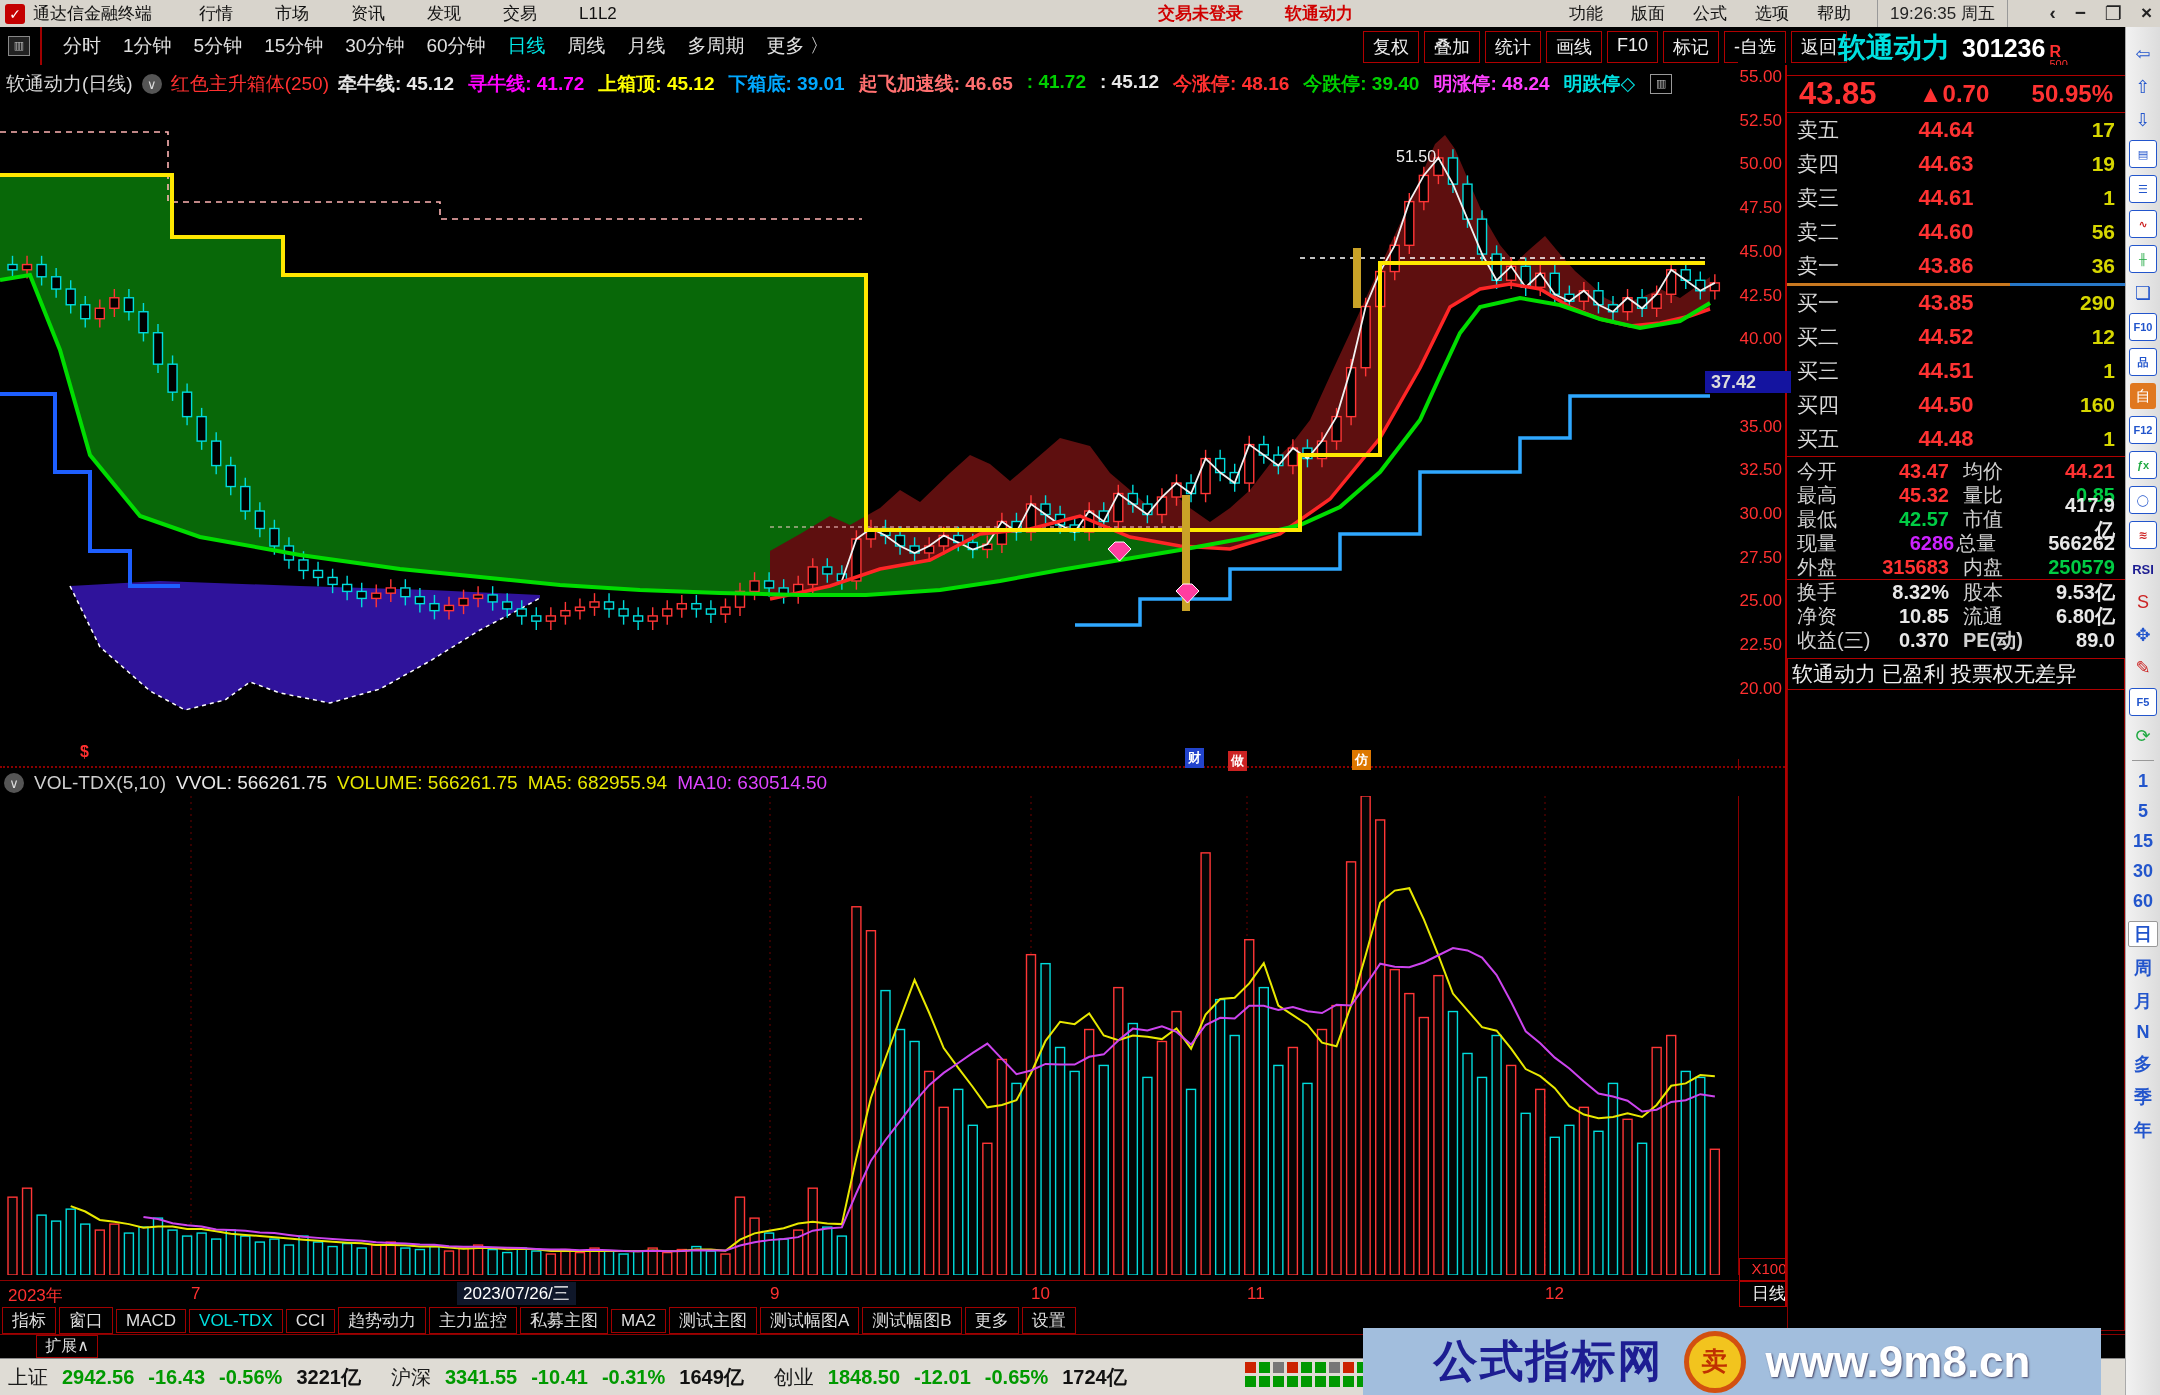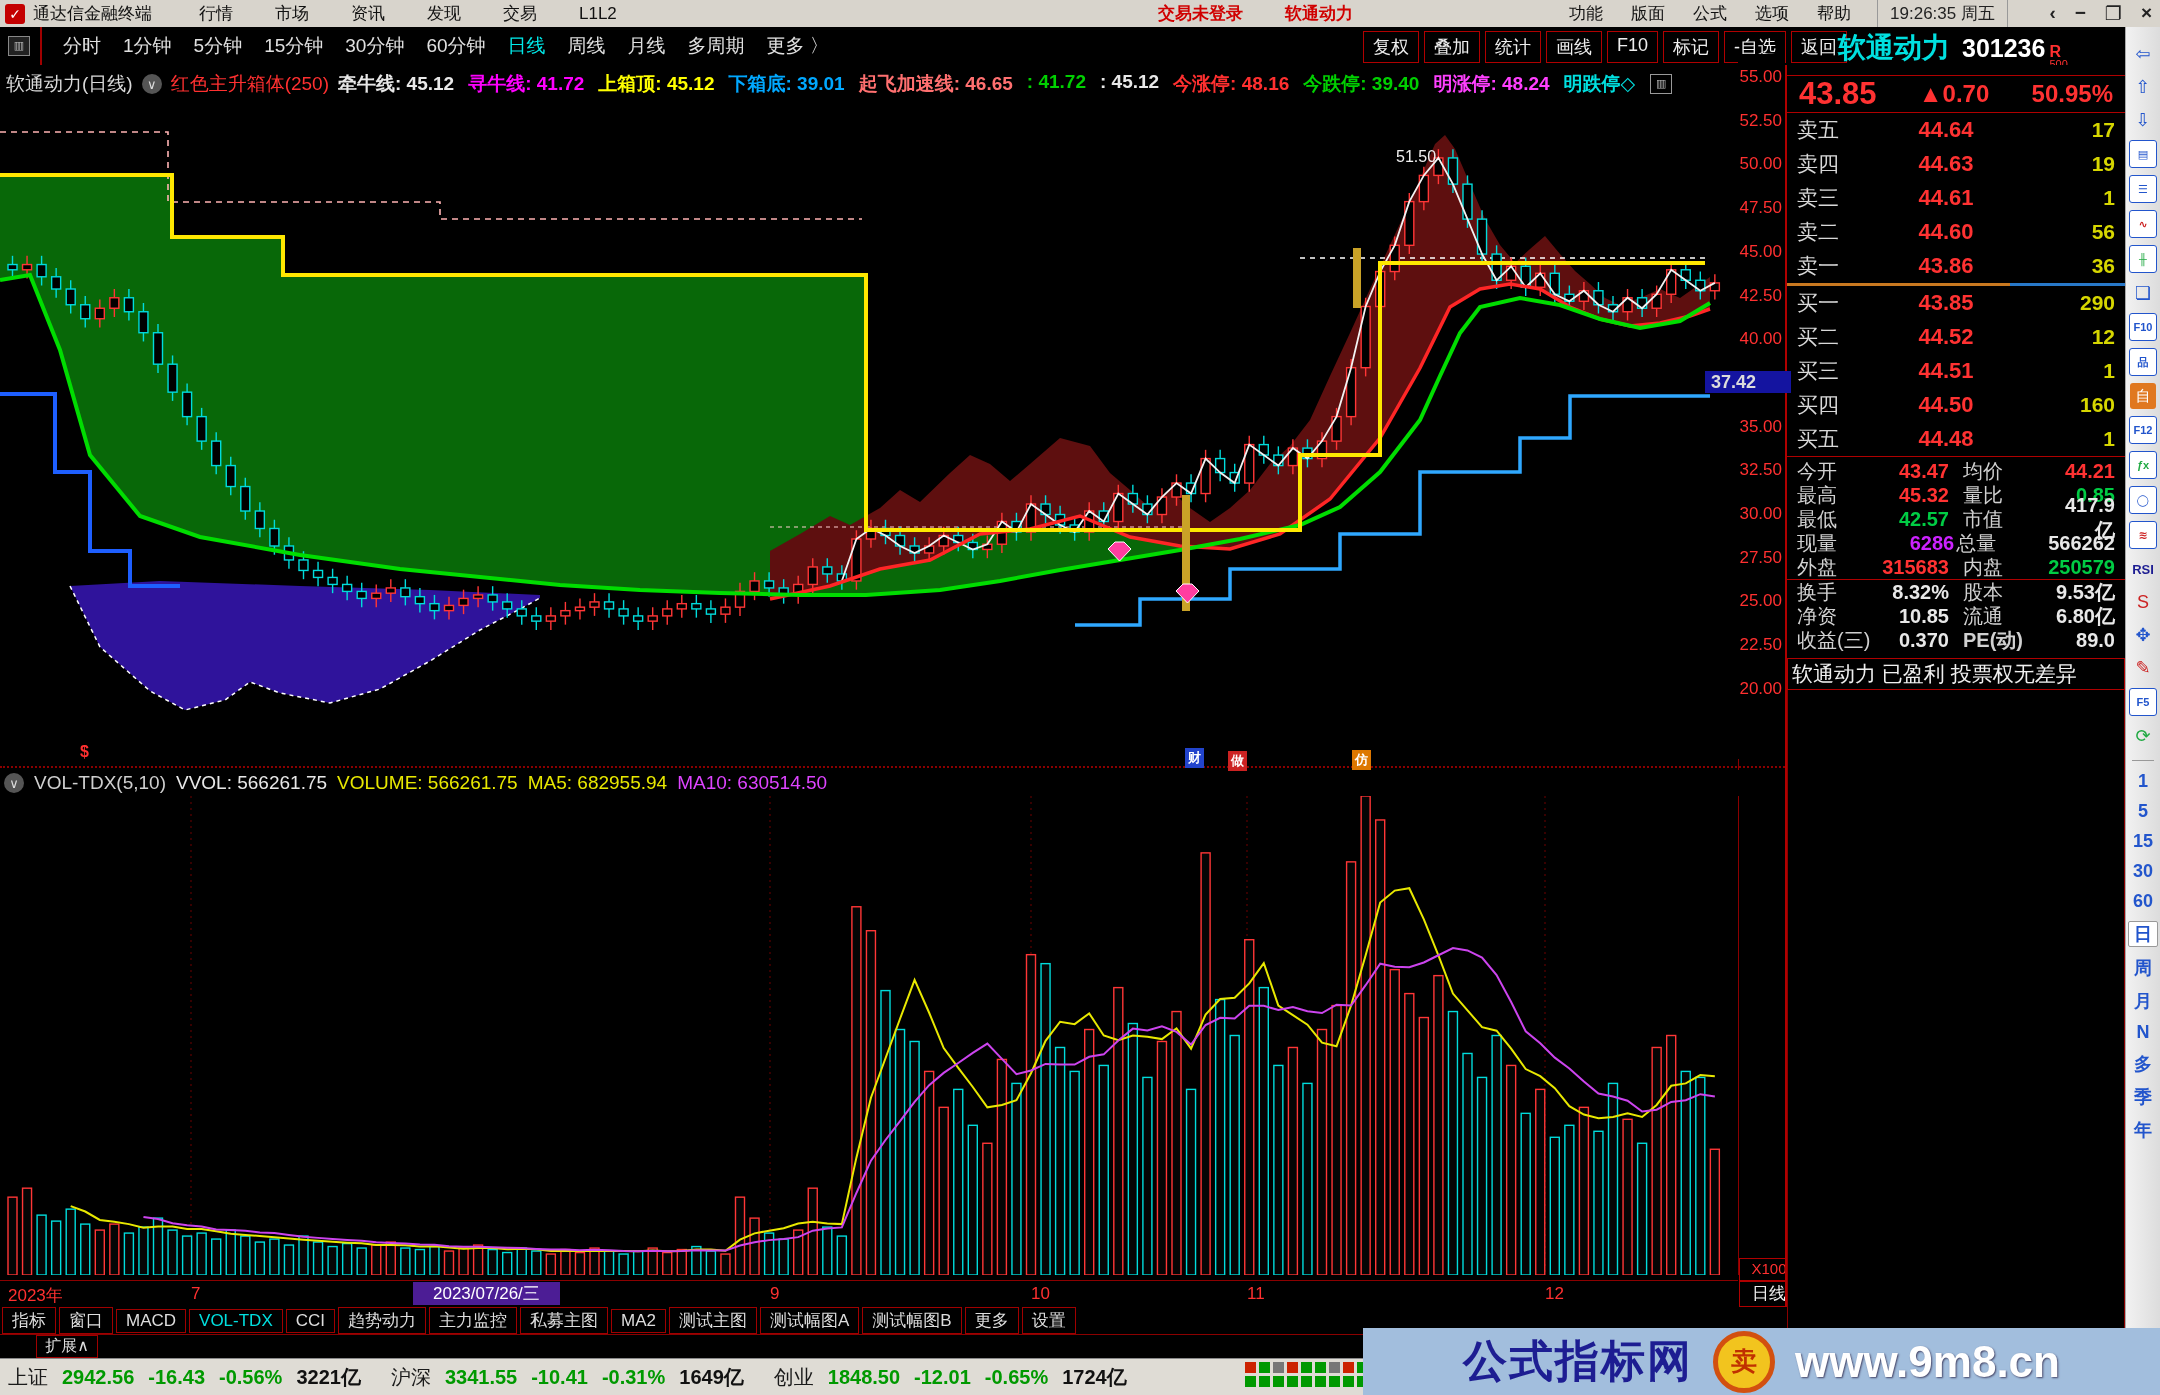--- a/index.html
+++ b/index.html
@@ -59,21 +59,21 @@
   #vol-header{position:absolute;left:4px;top:770px;height:26px;display:flex;align-items:center;gap:10px;
               font-size:19px;white-space:nowrap;z-index:5;}
   .vh-w{color:#e8e8e8;} .vh-y{color:#e8e800;} .vh-m{color:#dd44ff;} .vh-g{color:#cfcfcf;}
   #vol-area{position:absolute;left:0;top:796px;width:1738px;height:479px;background:#000;
             border-right:1px solid #8b0000;}
   #vol-axis{position:absolute;left:1738px;top:770px;width:47px;height:510px;background:#000;}
   
   #date-row{position:absolute;left:0;top:1280px;width:1738px;height:26px;background:#000;
             border-top:1px solid #8b0000;border-bottom:1px solid #8b0000;}
   .dtick{position:absolute;top:3px;color:#ff3030;font-size:17px;}
-  .dhl{background:#4c1d95;color:#fff;padding:0 20px;top:1px;}
+  .dhl{background:#0f172a;color:#fff;padding:0 6px;top:1px;margin-left:44px;}
   #x100-box{position:absolute;left:1739px;top:1258px;width:58px;height:21px;border:1px solid #b00000;
             color:#ff3030;font-size:15px;text-align:center;line-height:20px;}
   #dperiod-box{position:absolute;left:1739px;top:1281px;width:58px;height:24px;border:1px solid #b00000;
             color:#eee;font-size:17px;text-align:center;line-height:23px;}
   
   #tabs-row{position:absolute;left:0;top:1307px;width:2124px;height:27px;background:#000;display:flex;
             gap:3px;padding-left:2px;align-items:center;border-bottom:1px solid #8b0000;}
   .tab{border:1px solid #a00000;padding:1px 9px;font-size:17px;color:#ddd;white-space:nowrap;}
   .tab-active{color:#00e0e0;}
   #tabs2-row{position:absolute;left:0;top:1335px;height:23px;background:#000;display:flex;gap:3px;
@@ -83,21 +83,21 @@
   #status-bar{position:absolute;left:0;top:1358px;width:2160px;height:37px;background:#dfdcd5;
               display:flex;align-items:center;font-size:20px;padding-left:8px;border-top:1px solid #888;}
   .idx{display:flex;align-items:center;gap:14px;margin-right:30px;white-space:nowrap;}
   .idx .nm{color:#1a1a1a;}
   .idx .gv{color:#009900;font-weight:bold;}
   .idx .am{color:#111;font-weight:bold;}
   #heatmap{position:absolute;left:1245px;top:1362px;display:flex;flex-direction:column;gap:3px;}
   .hrow{display:flex;gap:3px;}
   .hcell{width:11px;height:11px;}
   
-  #watermark{position:absolute;left:1363px;top:1328px;width:797px;height:67px;background:#a2bedd;
+  #watermark{position:absolute;left:1363px;top:1328px;width:738px;height:67px;background:#a2bedd;
              display:flex;align-items:center;justify-content:center;gap:20px;z-index:50;}
   #wm-site{color:#1d1d92;font-size:44px;font-weight:900;letter-spacing:2px;}
   #wm-logo{width:52px;height:52px;border-radius:50%;background:#f2c41e;border:5px solid #d25010;
            color:#c03000;font-weight:bold;font-size:26px;display:flex;align-items:center;justify-content:center;}
   #wm-url{color:#fff;font-size:44px;font-weight:900;text-shadow:1px 1px 2px #446;}
   
   #quote-panel{position:absolute;left:1785px;top:65px;width:340px;height:1242px;background:#000;
                border-left:2px solid #b00000;box-sizing:border-box;}
   #price-row{height:36px;margin-top:10px;border-top:1px solid #b00000;border-bottom:1px solid #b00000;
              display:flex;align-items:center;justify-content:space-between;padding:0 12px;}

